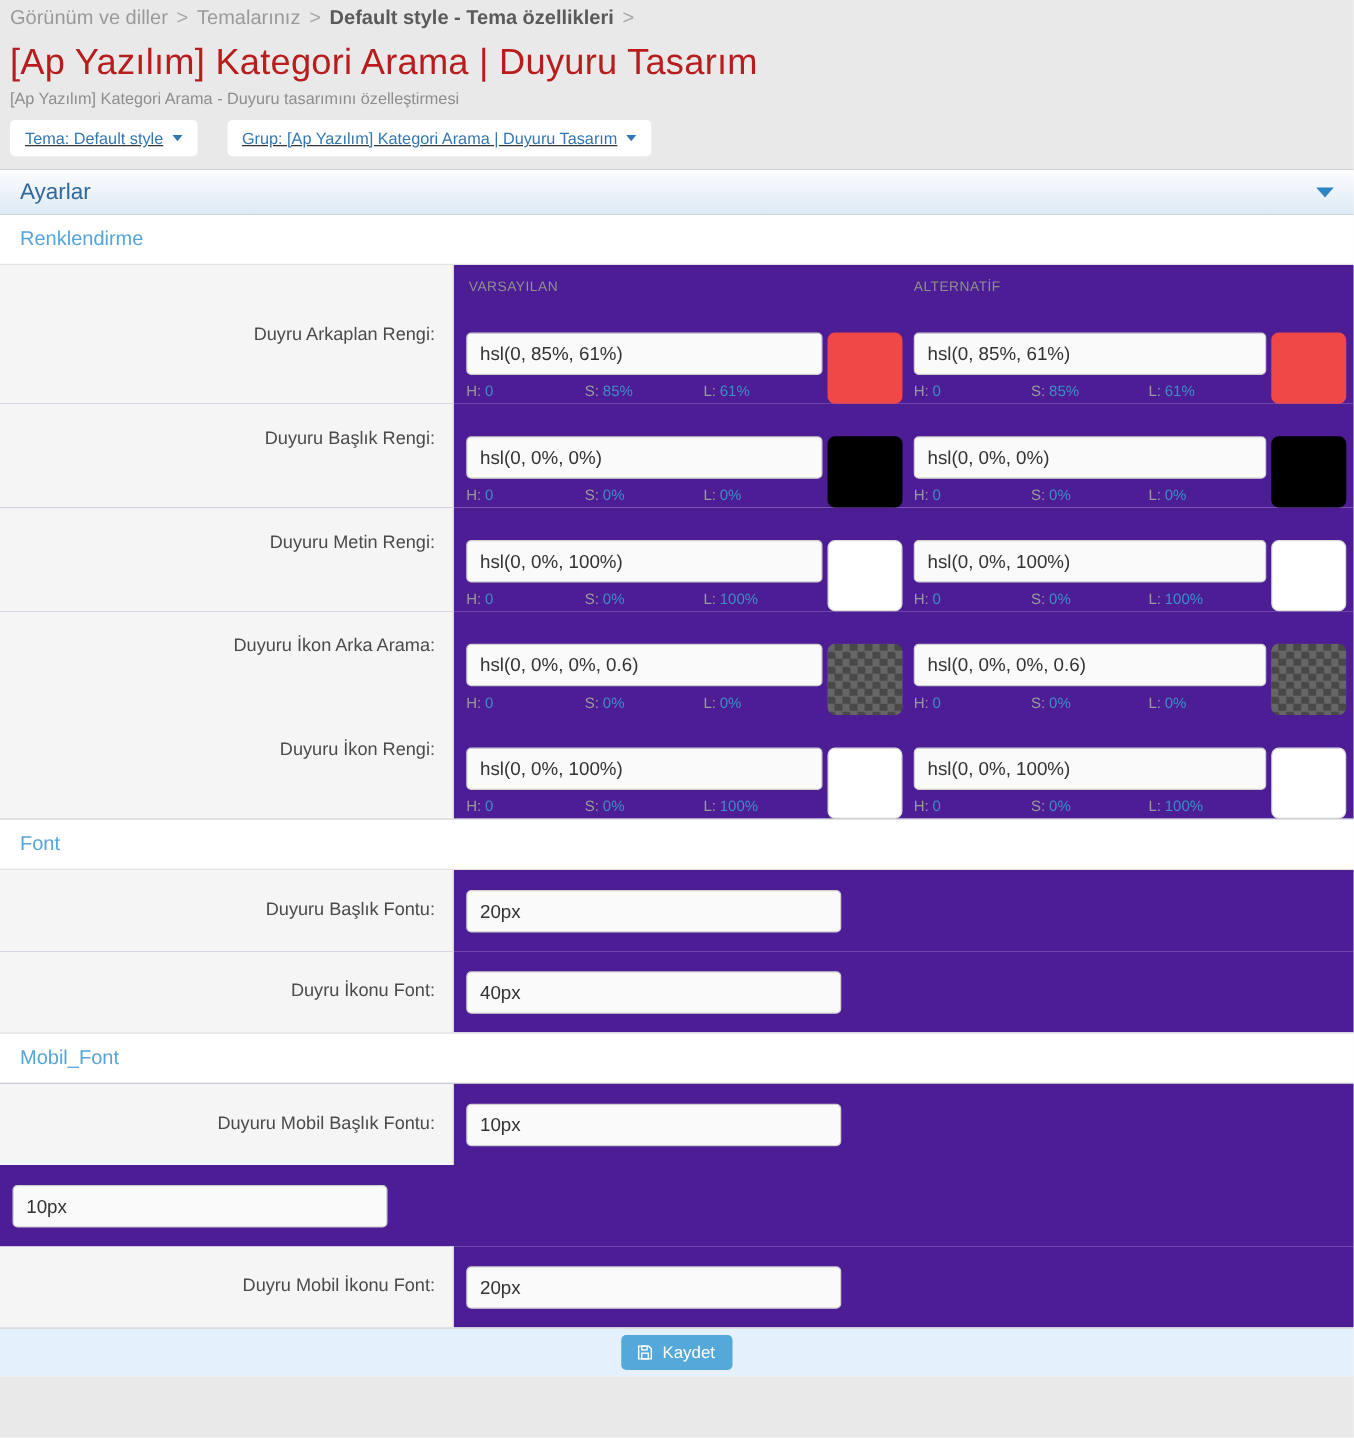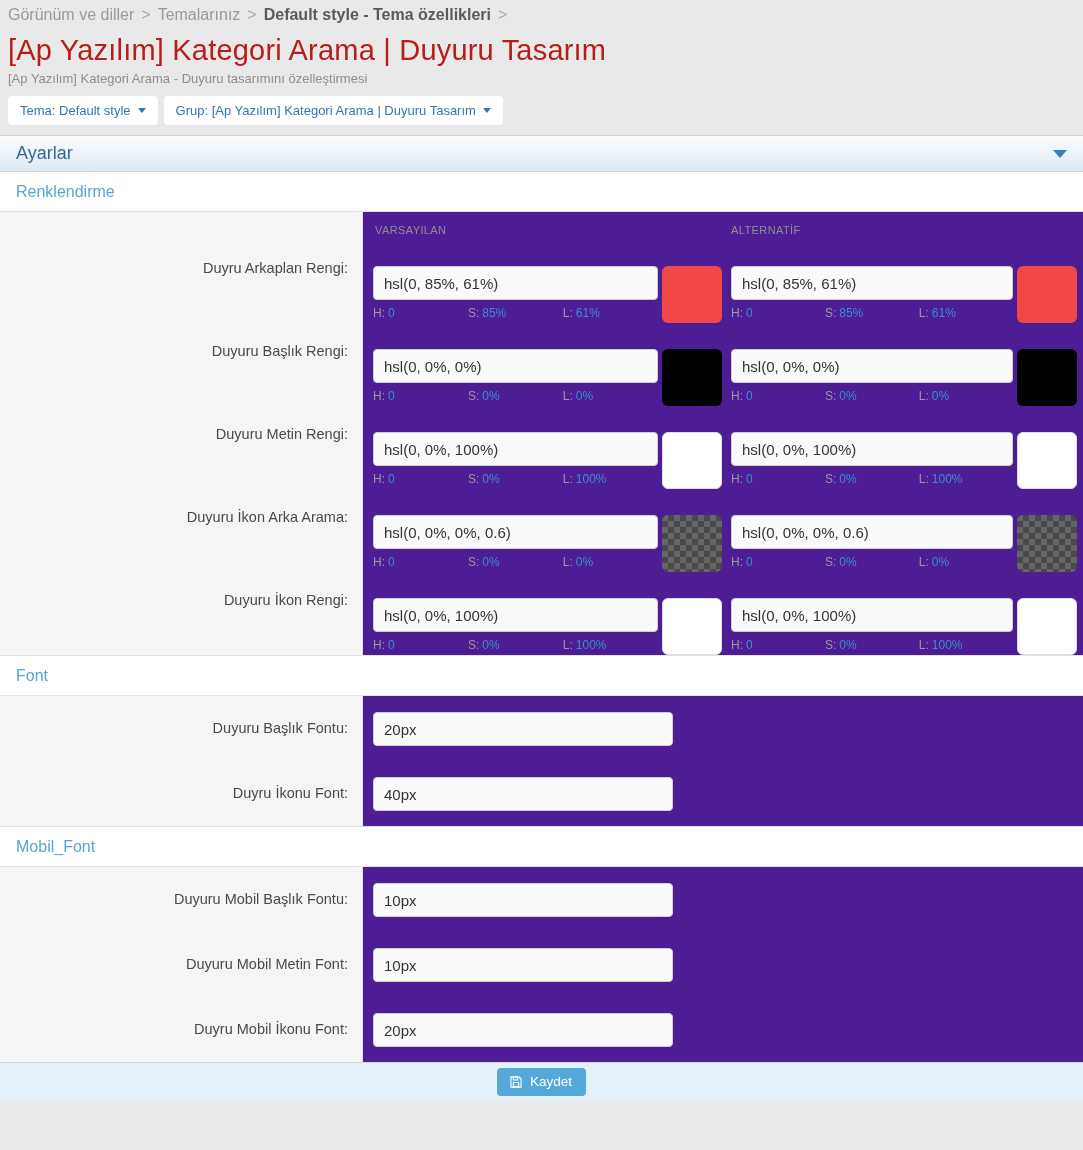--- a/index.html
+++ b/index.html
@@ -11,21 +11,21 @@
     height:1150px;
     overflow:hidden;
   }
   
   .top { padding:4px 10px 0 8px; }
   .breadcrumb { font-size:16px; color:#9a9a9a; padding:2px 0 6px 0; }
   .breadcrumb .sep { margin:0 7px; color:#a8a8a8; }
   .breadcrumb .current { font-weight:bold; color:#5a5a5a; }
   .page-title { font-size:29px; font-weight:400; color:#b91c1c; letter-spacing:.2px; padding:4px 0 2px 0; }
   .page-subtitle { font-size:13px; color:#8e8e8e; padding:2px 0 10px 0; }
-  .toolbar { padding:0 0 10px 0; display:flex; gap:6px; }
+  .toolbar { padding:0 0 10px 0; display:flex; gap:24px;text-decoration:underline; }
   .tool-btn {
     background:#fff; border:none; border-radius:4px; padding:7px 12px;
     font-size:13px; color:#3277b3; cursor:pointer; font-family:inherit;
     display:inline-flex; align-items:center; gap:7px;
   }
   .caret { width:0; height:0; border-left:4px solid transparent; border-right:4px solid transparent; border-top:5px solid #3277b3; display:inline-block; }
   
   .panel { border-top:1px solid #d2d2d2; background:#fff; }
   .panel-header {
     height:36px; display:flex; align-items:center; justify-content:space-between;
@@ -280,21 +280,20 @@
 
   <div class="section-title bt">Mobil_Font</div>
 
   <div class="row font-row">
     <div class="label-cell">Duyuru Mobil Başlık Fontu:</div>
     <div class="content-cell">
       <input class="text-input" type="text" value="10px" style="">
     </div>
   </div>
   <div class="row font-row">
-    <div class="label-cell">Duyuru Mobil Metin Font:</div>
     <div class="content-cell">
       <input class="text-input" type="text" value="10px" style="">
     </div>
   </div>
   <div class="row font-row">
     <div class="label-cell">Duyru Mobil İkonu Font:</div>
     <div class="content-cell">
       <input class="text-input" type="text" value="20px" style="">
     </div>
   </div>

